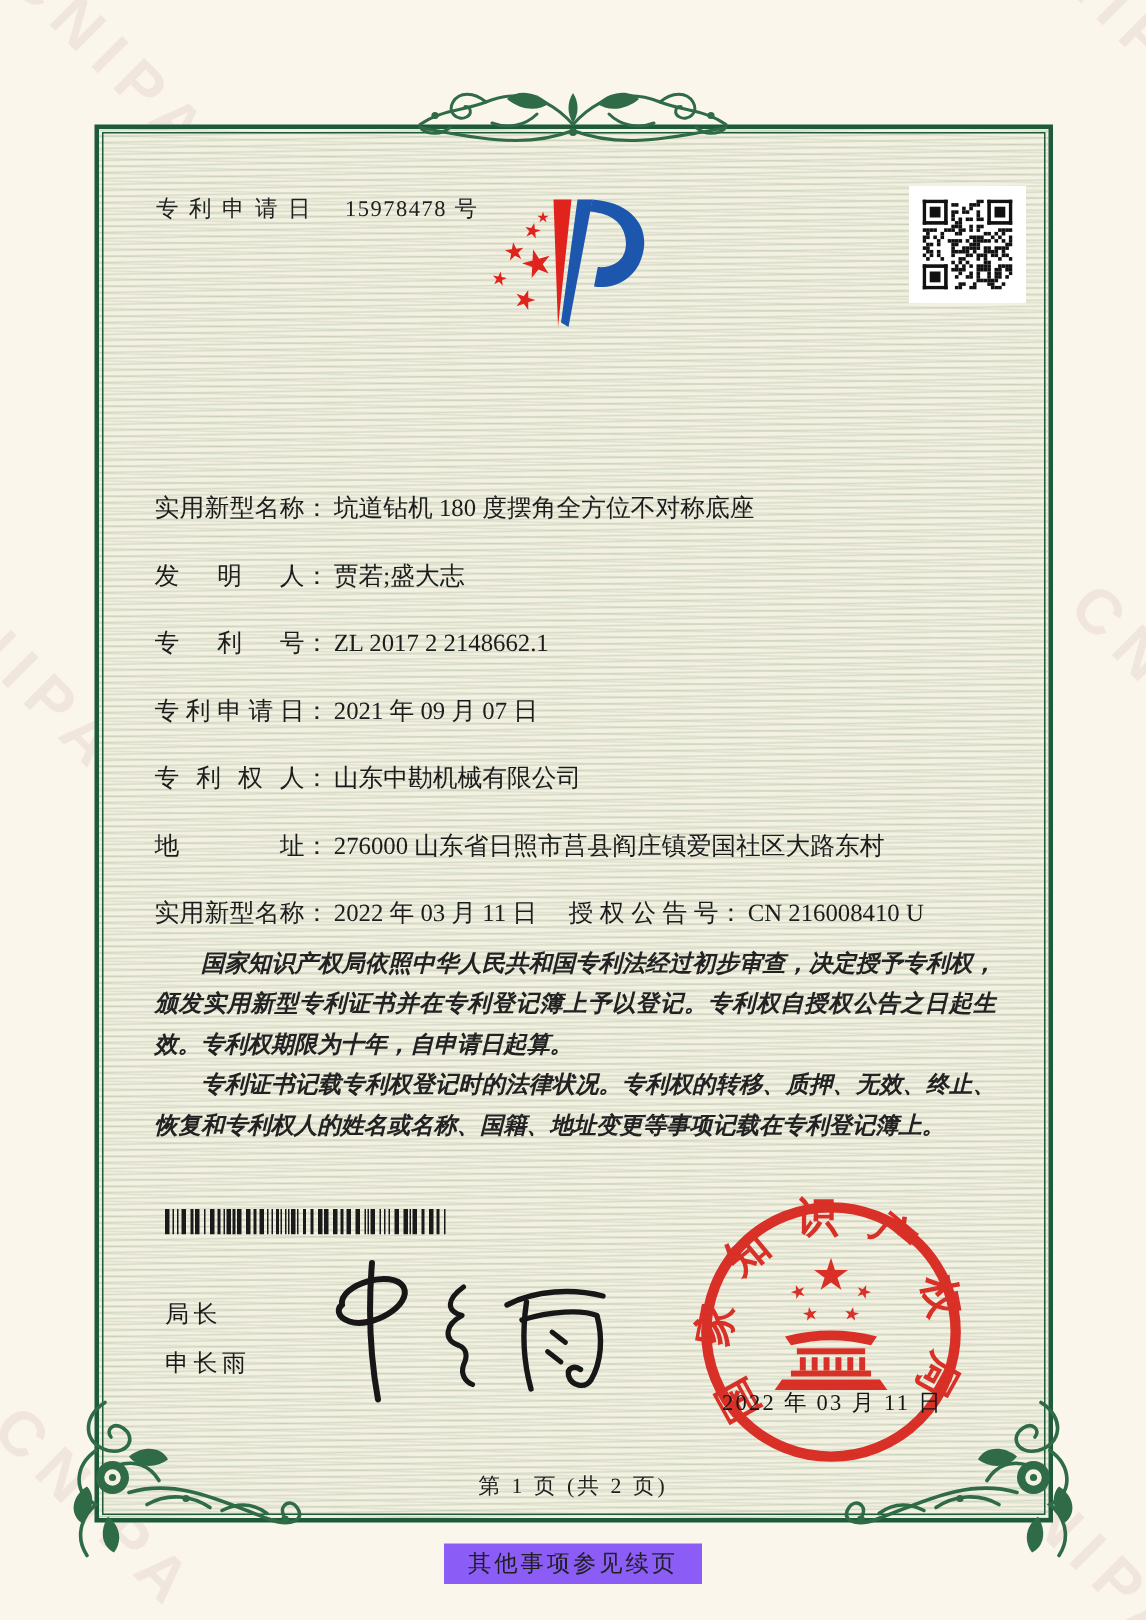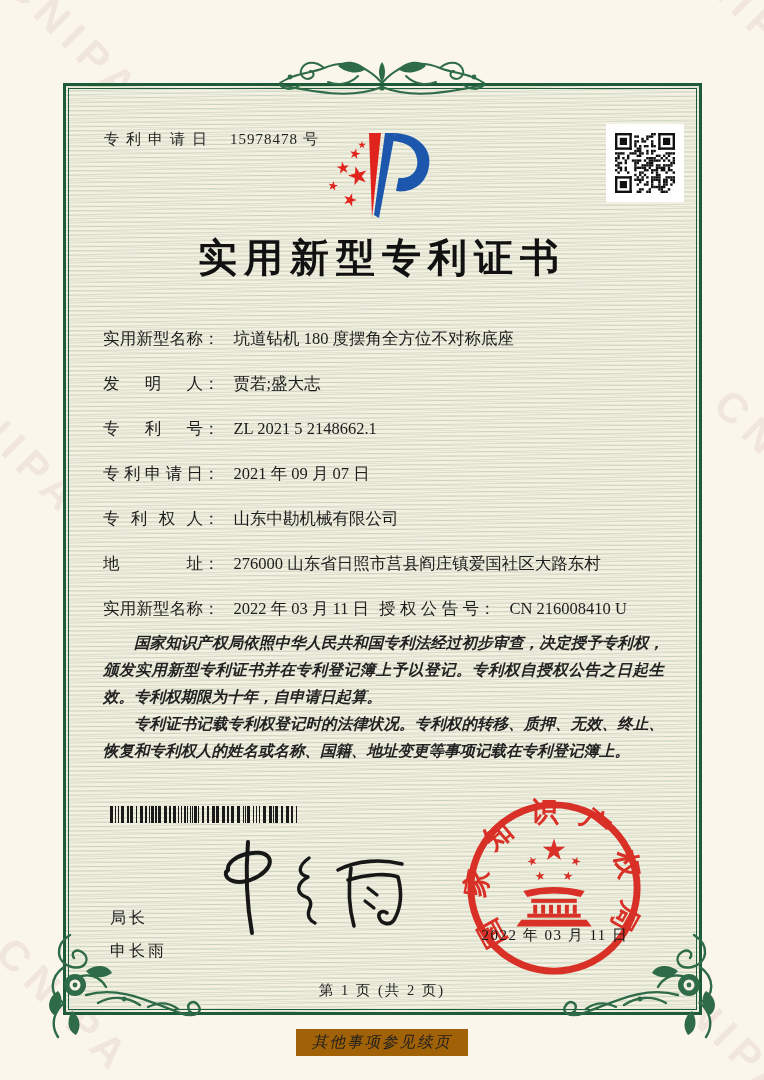--- a/index.html
+++ b/index.html
@@ -19,37 +19,37 @@
   .cert-no .cn-l{letter-spacing:7px;}
   .cert-no .cn-v{letter-spacing:1px;margin-left:16px;}
   .cert-no .cn-s{margin-left:5px;}
   .logo{position:absolute;left:324px;top:128px;}
   .qr-box{position:absolute;left:606px;top:124px;width:78px;height:78px;background:#fff;
           display:flex;align-items:center;justify-content:center;}
   .title{position:absolute;left:0;top:231px;width:764px;text-align:center;
          font-size:39px;font-weight:bold;letter-spacing:7px;color:#111;}
   .row{position:absolute;left:103px;font-size:16.5px;white-space:nowrap;color:#1c1c1c;}
   .f-label{display:inline-block;width:100px;text-align:justify;text-align-last:justify;}
-  .f-value{margin-left:14px;}
+  .f-value{margin-left:3px;}
   .pair2{position:absolute;left:276px;top:0;white-space:nowrap;}
   .paras{position:absolute;left:103px;top:629px;width:561px;font-size:15.5px;line-height:27px;
          font-style:italic;text-align:justify;color:#222;}
   .paras p{margin:0;text-indent:2em;font-weight:bold;}
   .barcode{position:absolute;left:110px;top:806px;}
   .signer{position:absolute;left:110px;top:866px;font-family:"Liberation Sans","DejaVu Sans",sans-serif;
-          font-size:16px;letter-spacing:3px;color:#1b1b1b;margin-top:42px;}
+          font-size:16px;letter-spacing:3px;color:#1b1b1b;}
   .signer div{margin-bottom:12px;}
   .signature{position:absolute;left:212px;top:836px;}
   .seal{position:absolute;left:460px;top:794px;opacity:0.94;}
   .seal-date{position:absolute;left:470px;top:926px;width:170px;text-align:center;
              font-size:15px;letter-spacing:1.5px;color:#151515;z-index:5;}
   .page-info{position:absolute;left:0;top:981px;width:764px;text-align:center;
              font-size:14.5px;letter-spacing:2px;}
-  .note{position:absolute;left:50%;transform:translateX(-50%);top:1029px;background:#a16207;
-        padding:3px 16px;font-size:15.5px;font-style:italic;letter-spacing:2px;white-space:nowrap;}
+  .note{position:absolute;left:50%;transform:translateX(-50%);top:1029px;background:#8b5cf6;
+        padding:3px 16px;font-size:15.5px;letter-spacing:2px;white-space:nowrap;}
   .orn{position:absolute;pointer-events:none;}
   svg{display:block;}
 </style>
 </head>
 <body>
 
 <div class="page">
 
   <div class="wm" style="left:-12px;top:14px;">CNIPA</div>
   <div class="wm" style="left:658px;top:-18px;">CNIPA</div>
@@ -355,30 +355,29 @@
         <rect x="9" y="24" width="1" height="1" fill="#111"></rect>
         <rect x="10" y="24" width="1" height="1" fill="#111"></rect>
         <rect x="13" y="24" width="1" height="1" fill="#111"></rect>
         <rect x="14" y="24" width="1" height="1" fill="#111"></rect>
         <rect x="19" y="24" width="1" height="1" fill="#111"></rect>
         <rect x="20" y="24" width="1" height="1" fill="#111"></rect>
         <rect x="21" y="24" width="1" height="1" fill="#111"></rect>
       </svg>
   </div>
 
-  <div class="title">实用新型专利证书</div>
 
   <div class="row" style="top:328px;">
     <span class="f-label">实用新型名称</span><span>：</span><span class="f-value">坑道钻机 180 度摆角全方位不对称底座</span>
   </div>
   <div class="row" style="top:373px;">
     <span class="f-label">发明人</span><span>：</span><span class="f-value">贾若;盛大志</span>
   </div>
   <div class="row" style="top:418px;">
-    <span class="f-label">专利号</span><span>：</span><span class="f-value">ZL 2021 5 2148662.1</span>
+    <span class="f-label">专利号</span><span>：</span><span class="f-value">ZL 2017 2 2148662.1</span>
   </div>
   <div class="row" style="top:463px;">
     <span class="f-label">专利申请日</span><span>：</span><span class="f-value">2021 年 09 月 07 日</span>
   </div>
   <div class="row" style="top:508px;">
     <span class="f-label">专利权人</span><span>：</span><span class="f-value">山东中勘机械有限公司</span>
   </div>
   <div class="row" style="top:553px;">
     <span class="f-label">地址</span><span>：</span><span class="f-value">276000  山东省日照市莒县阎庄镇爱国社区大路东村</span>
   </div>

